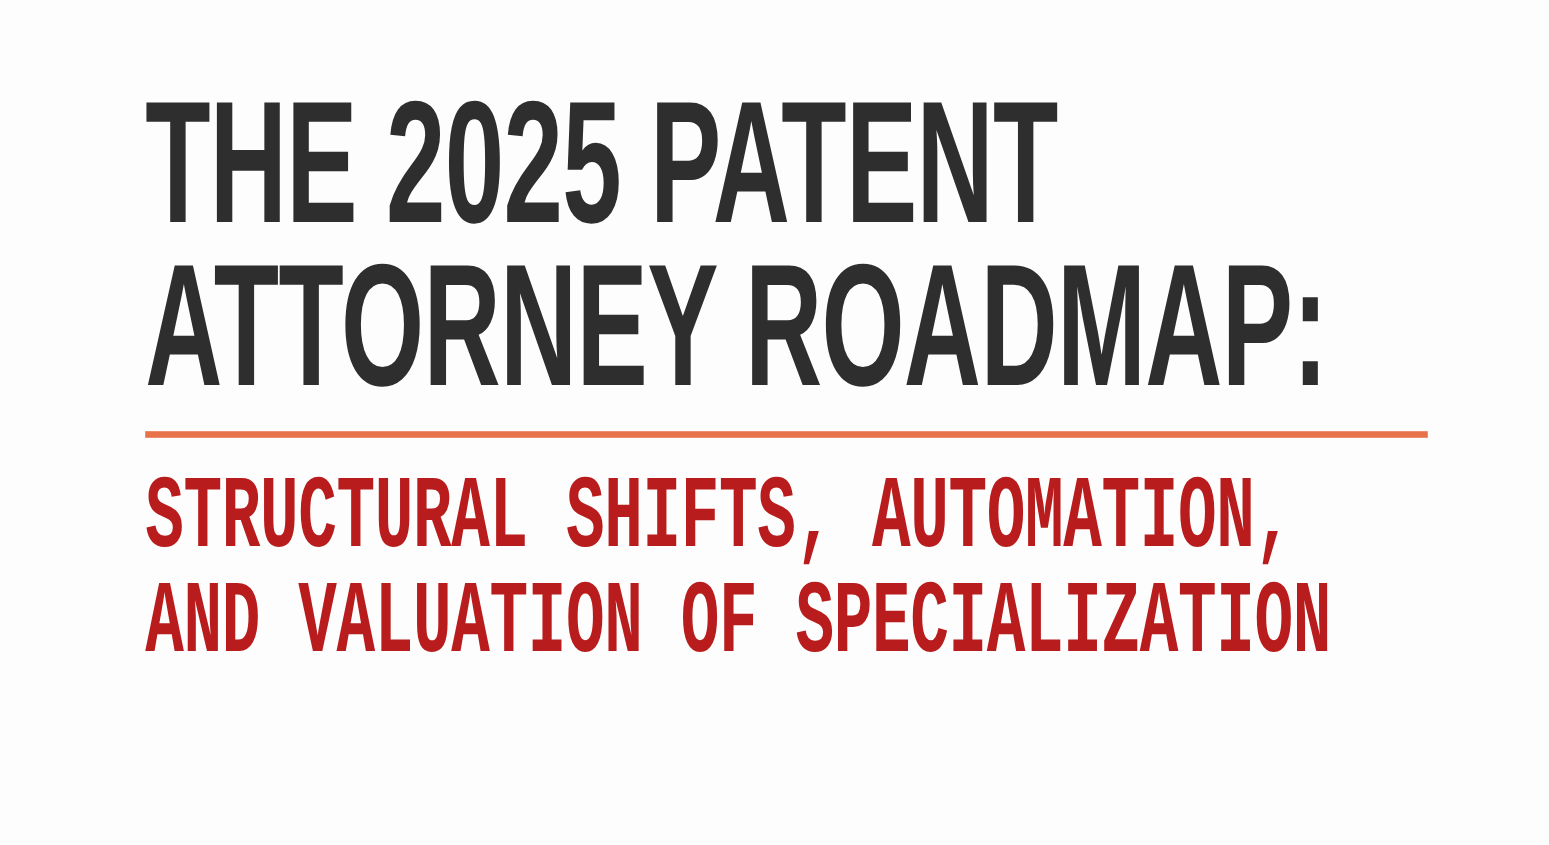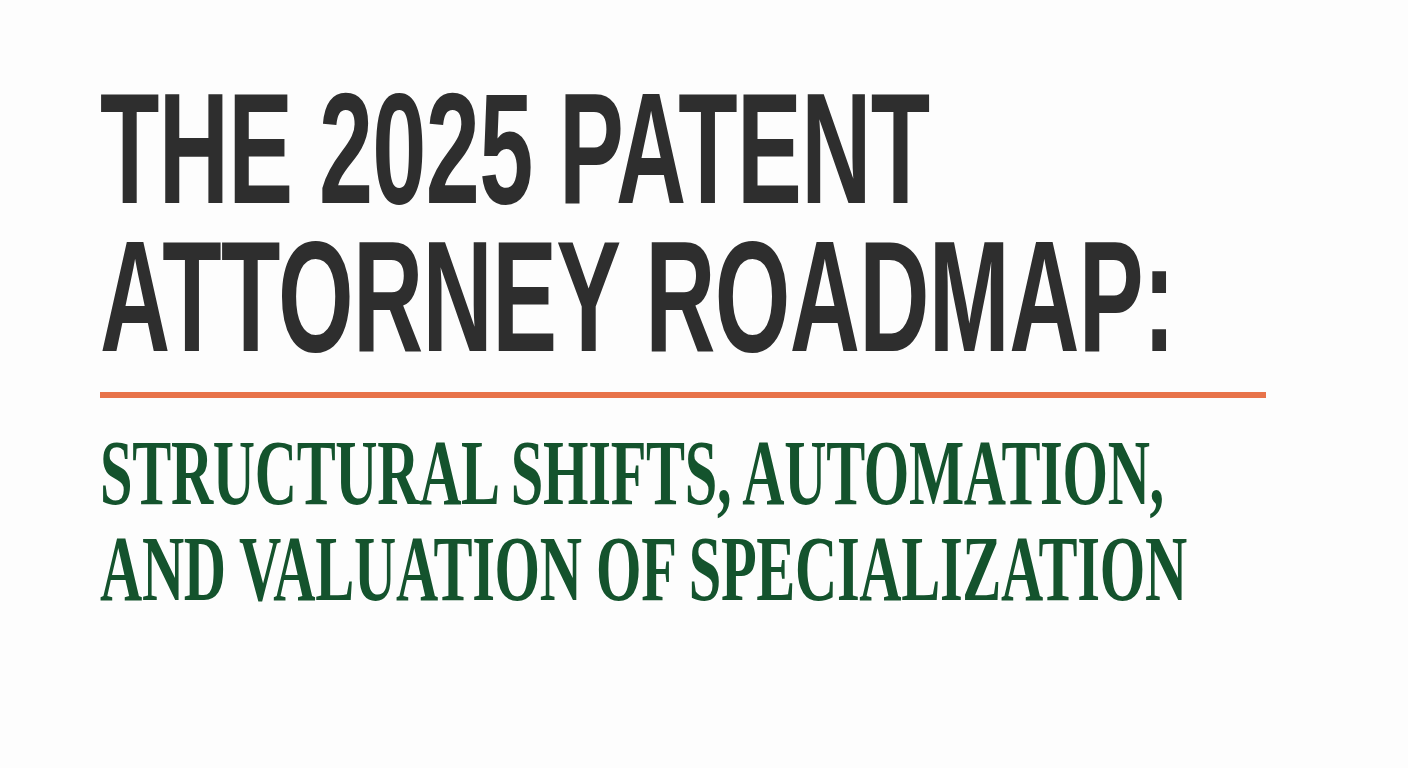--- a/index.html
+++ b/index.html
@@ -14,20 +14,21 @@
     font-family: "Liberation Sans", sans-serif;
     overflow: hidden;
   }
 
   .slide {
     position: relative;
     width: 1188px;
     height: 768px;
     background: #fdfdfd;
     box-sizing: border-box;
+    margin-left: 32px;
   }
 
   .title-block {
     position: absolute;
     left: 100px;
     top: 74px;
     width: 1210px;
   }
 
   
@@ -62,22 +63,22 @@
   
   .subtitle-block {
     position: absolute;
     left: 100px;
     top: 424px;
     width: 1210px;
   }
   .subtitle {
     margin: 0;
     padding: 0;
-    color: #14532d;
-    font-family: Liberation Serif, serif;
+    color: #b91c1c;
+    font-family: Liberation Mono, monospace;
     font-weight: 700;
     font-size: 94px;
     line-height: 96px;
     letter-spacing: -0.5px;
     white-space: nowrap;
   }
   .subtitle .sub-line {
     display: block;
     transform: scaleX(0.622);
     transform-origin: left center;

